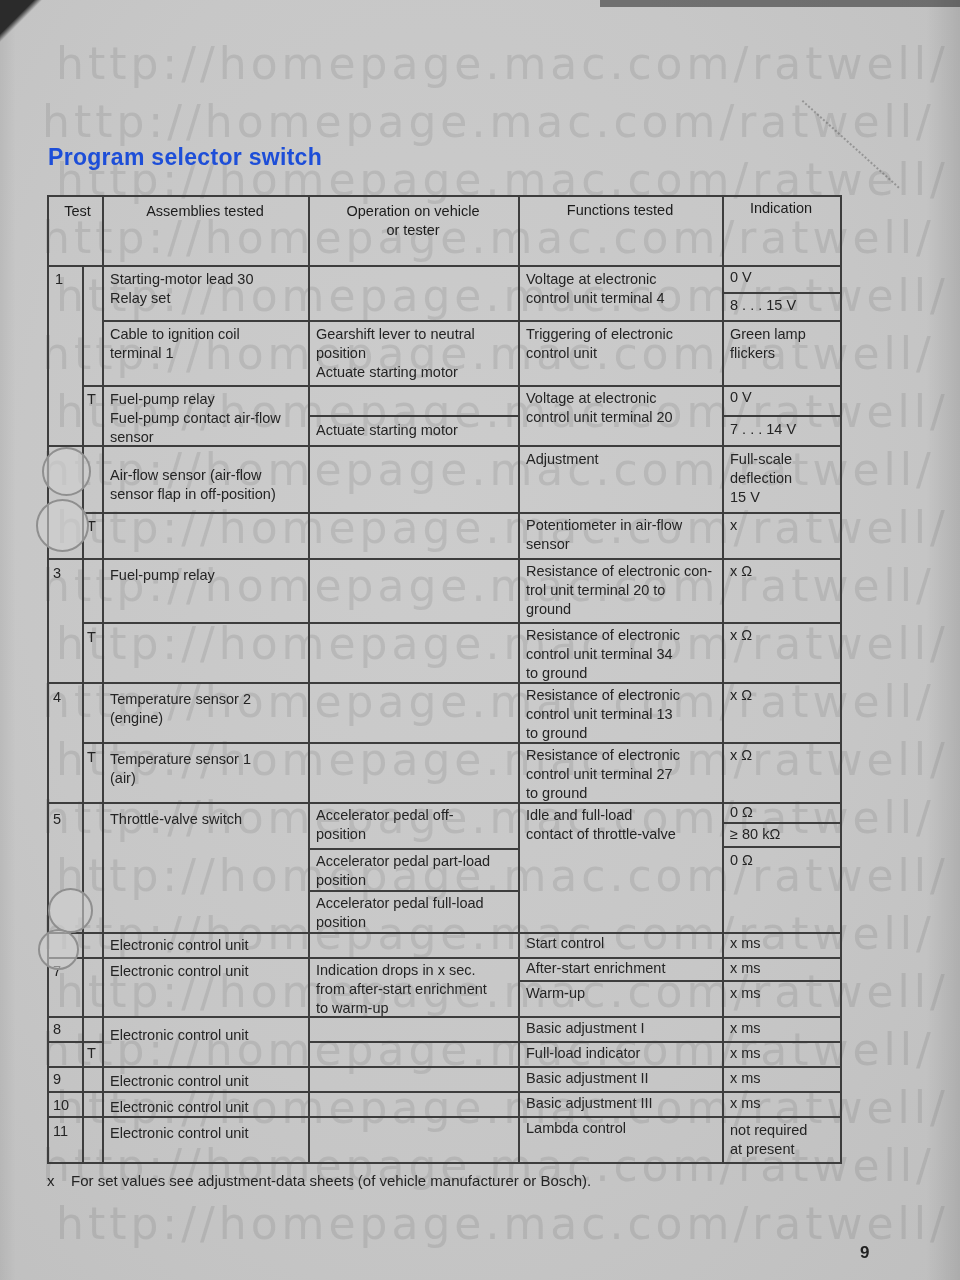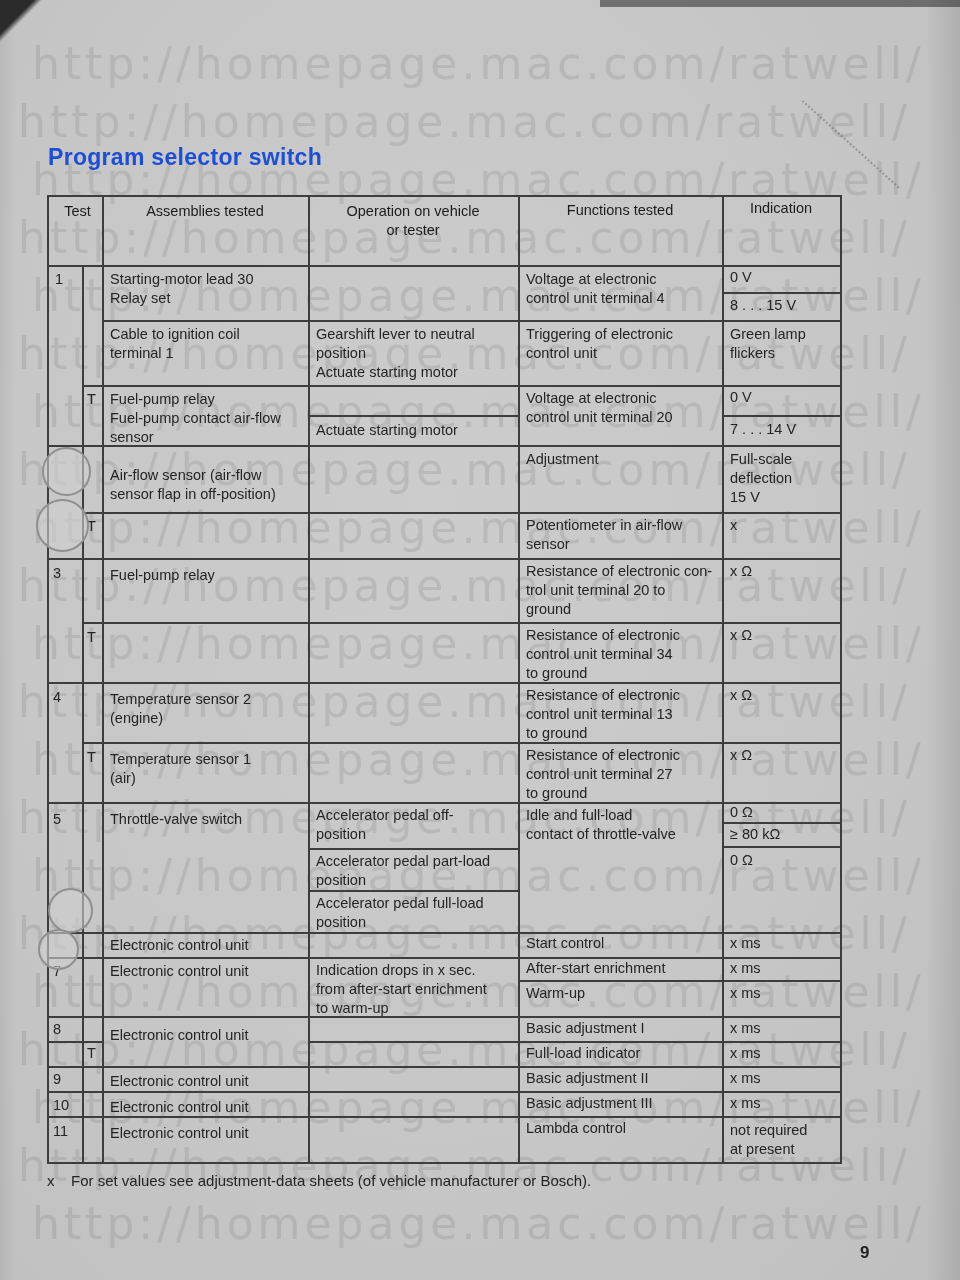--- a/index.html
+++ b/index.html
@@ -3,21 +3,21 @@
 <meta charset="utf-8">
 <style>
   html,body{margin:0;padding:0;}
   body{
     width:960px;height:1280px;position:relative;overflow:hidden;
     background:radial-gradient(ellipse at 45% 40%, #cccccc 0%, #c7c7c7 55%, #bfbfbf 100%);
     font-family:"Liberation Sans", sans-serif;
   }
   #scan{position:absolute;inset:0;}
   
-  #watermark-layer{position:absolute;inset:0;z-index:1;pointer-events:none;}
+  #watermark-layer{position:absolute;inset:0;z-index:1;pointer-events:none;margin-left:24px;}
   .wm-line{
     position:absolute;white-space:nowrap;
     font-family:"DejaVu Sans", sans-serif;
     font-size:44px;letter-spacing:4px;color:rgba(70,70,70,0.13);
   }
   
   #content{position:absolute;inset:0;z-index:2;}
   .hl{position:absolute;height:2px;background:#3d3d3d;}
   .vl{position:absolute;width:2px;background:#3d3d3d;}
   .cell{

